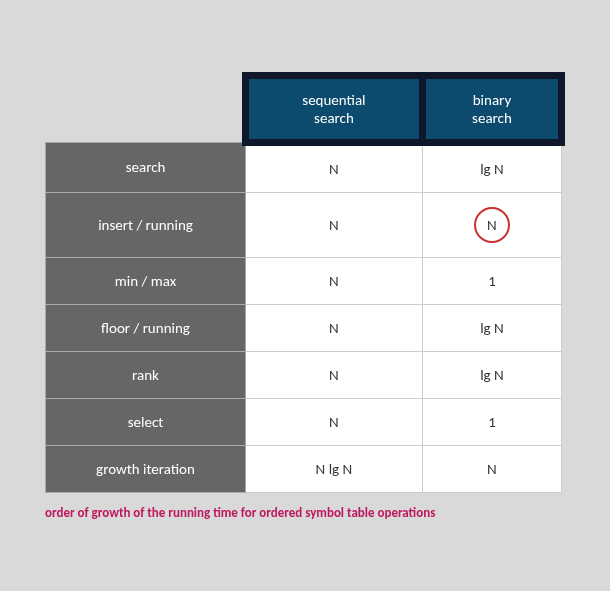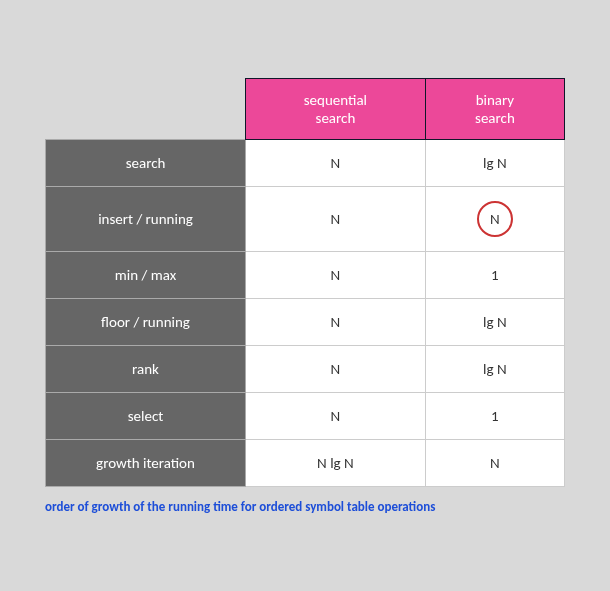--- a/index.html
+++ b/index.html
@@ -25,27 +25,27 @@
       border-collapse: collapse;
       width: 520px;
     }
 
     table {
       border-collapse: collapse;
       width: 100%;
     }
 
     thead th {
-      background-color: #ec4899;
+      background-color: #0c4a6e;
       color: #ffffff;
       font-weight: normal;
       font-size: 15px;
       text-align: center;
       padding: 12px 20px;
-      border: 1px solid #0f172a;
+      border: 7px solid #0f172a;
     }
 
     thead th.empty-header {
       background-color: transparent;
       border: none;
     }
 
     tbody tr td:first-child {
       background-color: #666666;
       color: #ffffff;
@@ -75,21 +75,21 @@
       border-radius: 50%;
       border: 2px solid #cc3333;
       color: #333333;
       font-size: 15px;
     }
 
     .caption {
       margin-top: 12px;
       font-size: 13px;
       font-weight: bold;
-      color: #1d4ed8;
+      color: #be185d;
       font-family: 'Gill Sans', 'Gill Sans MT', Calibri, sans-serif;
       text-align: left;
       width: 520px;
     }
   </style>
 </head>
 <body>
 
 <div class="page-wrapper">
   <div class="table-container">

